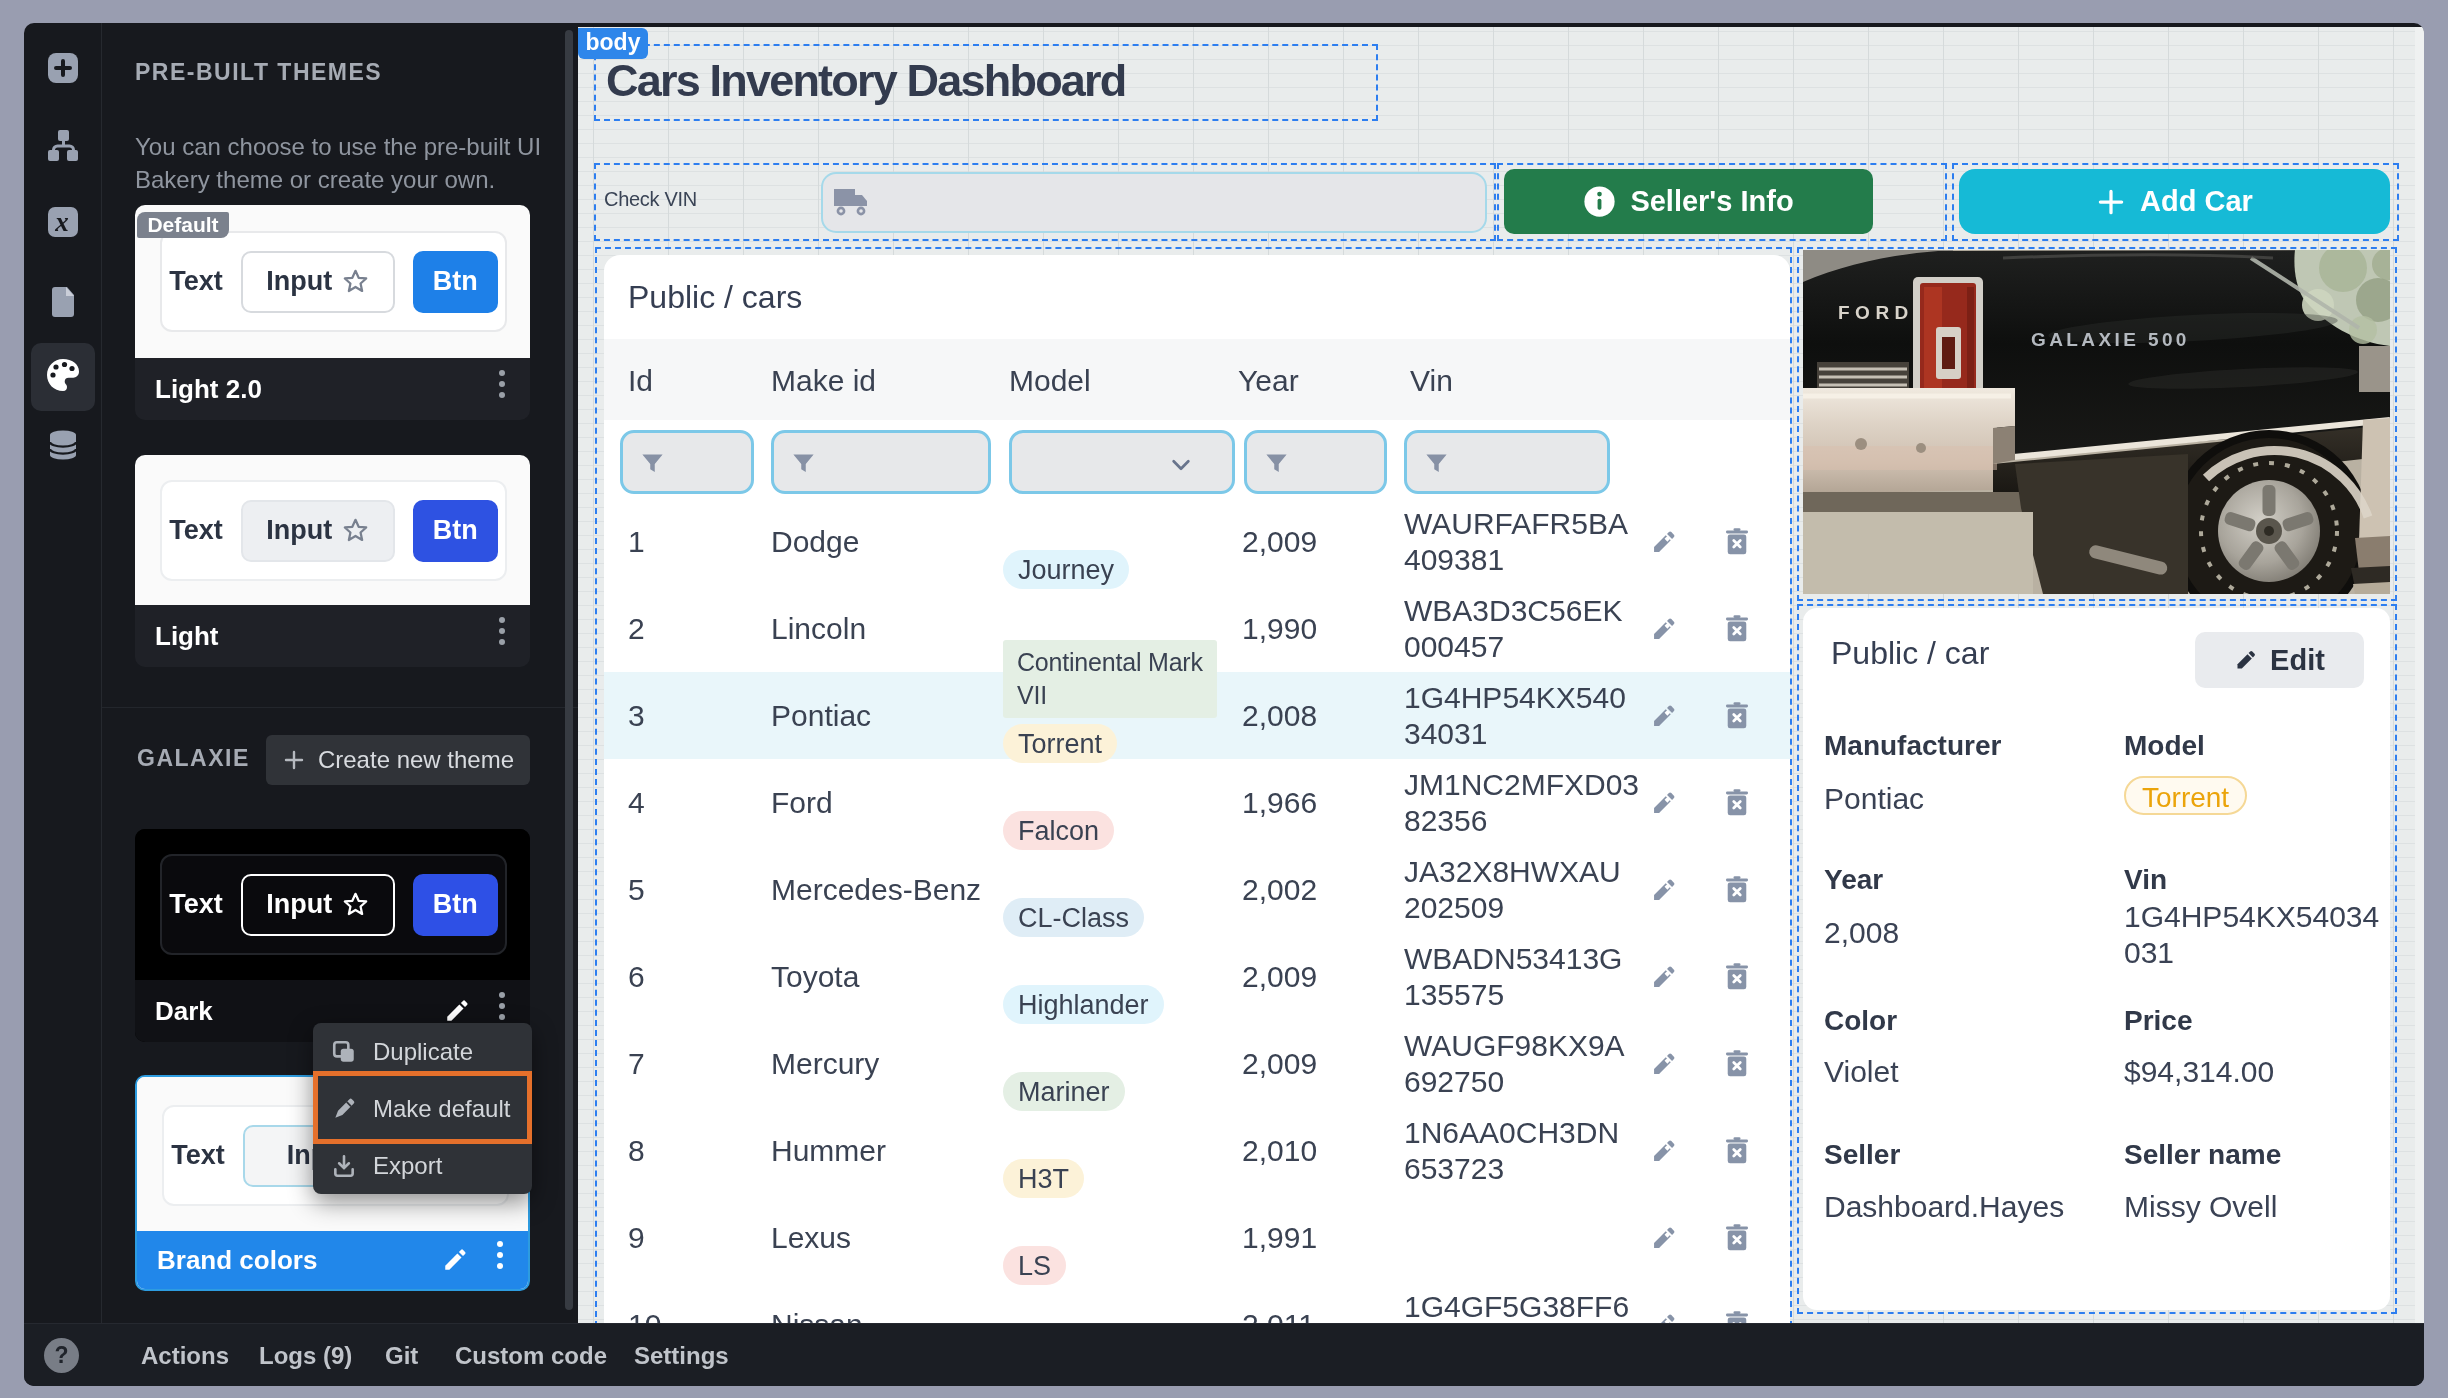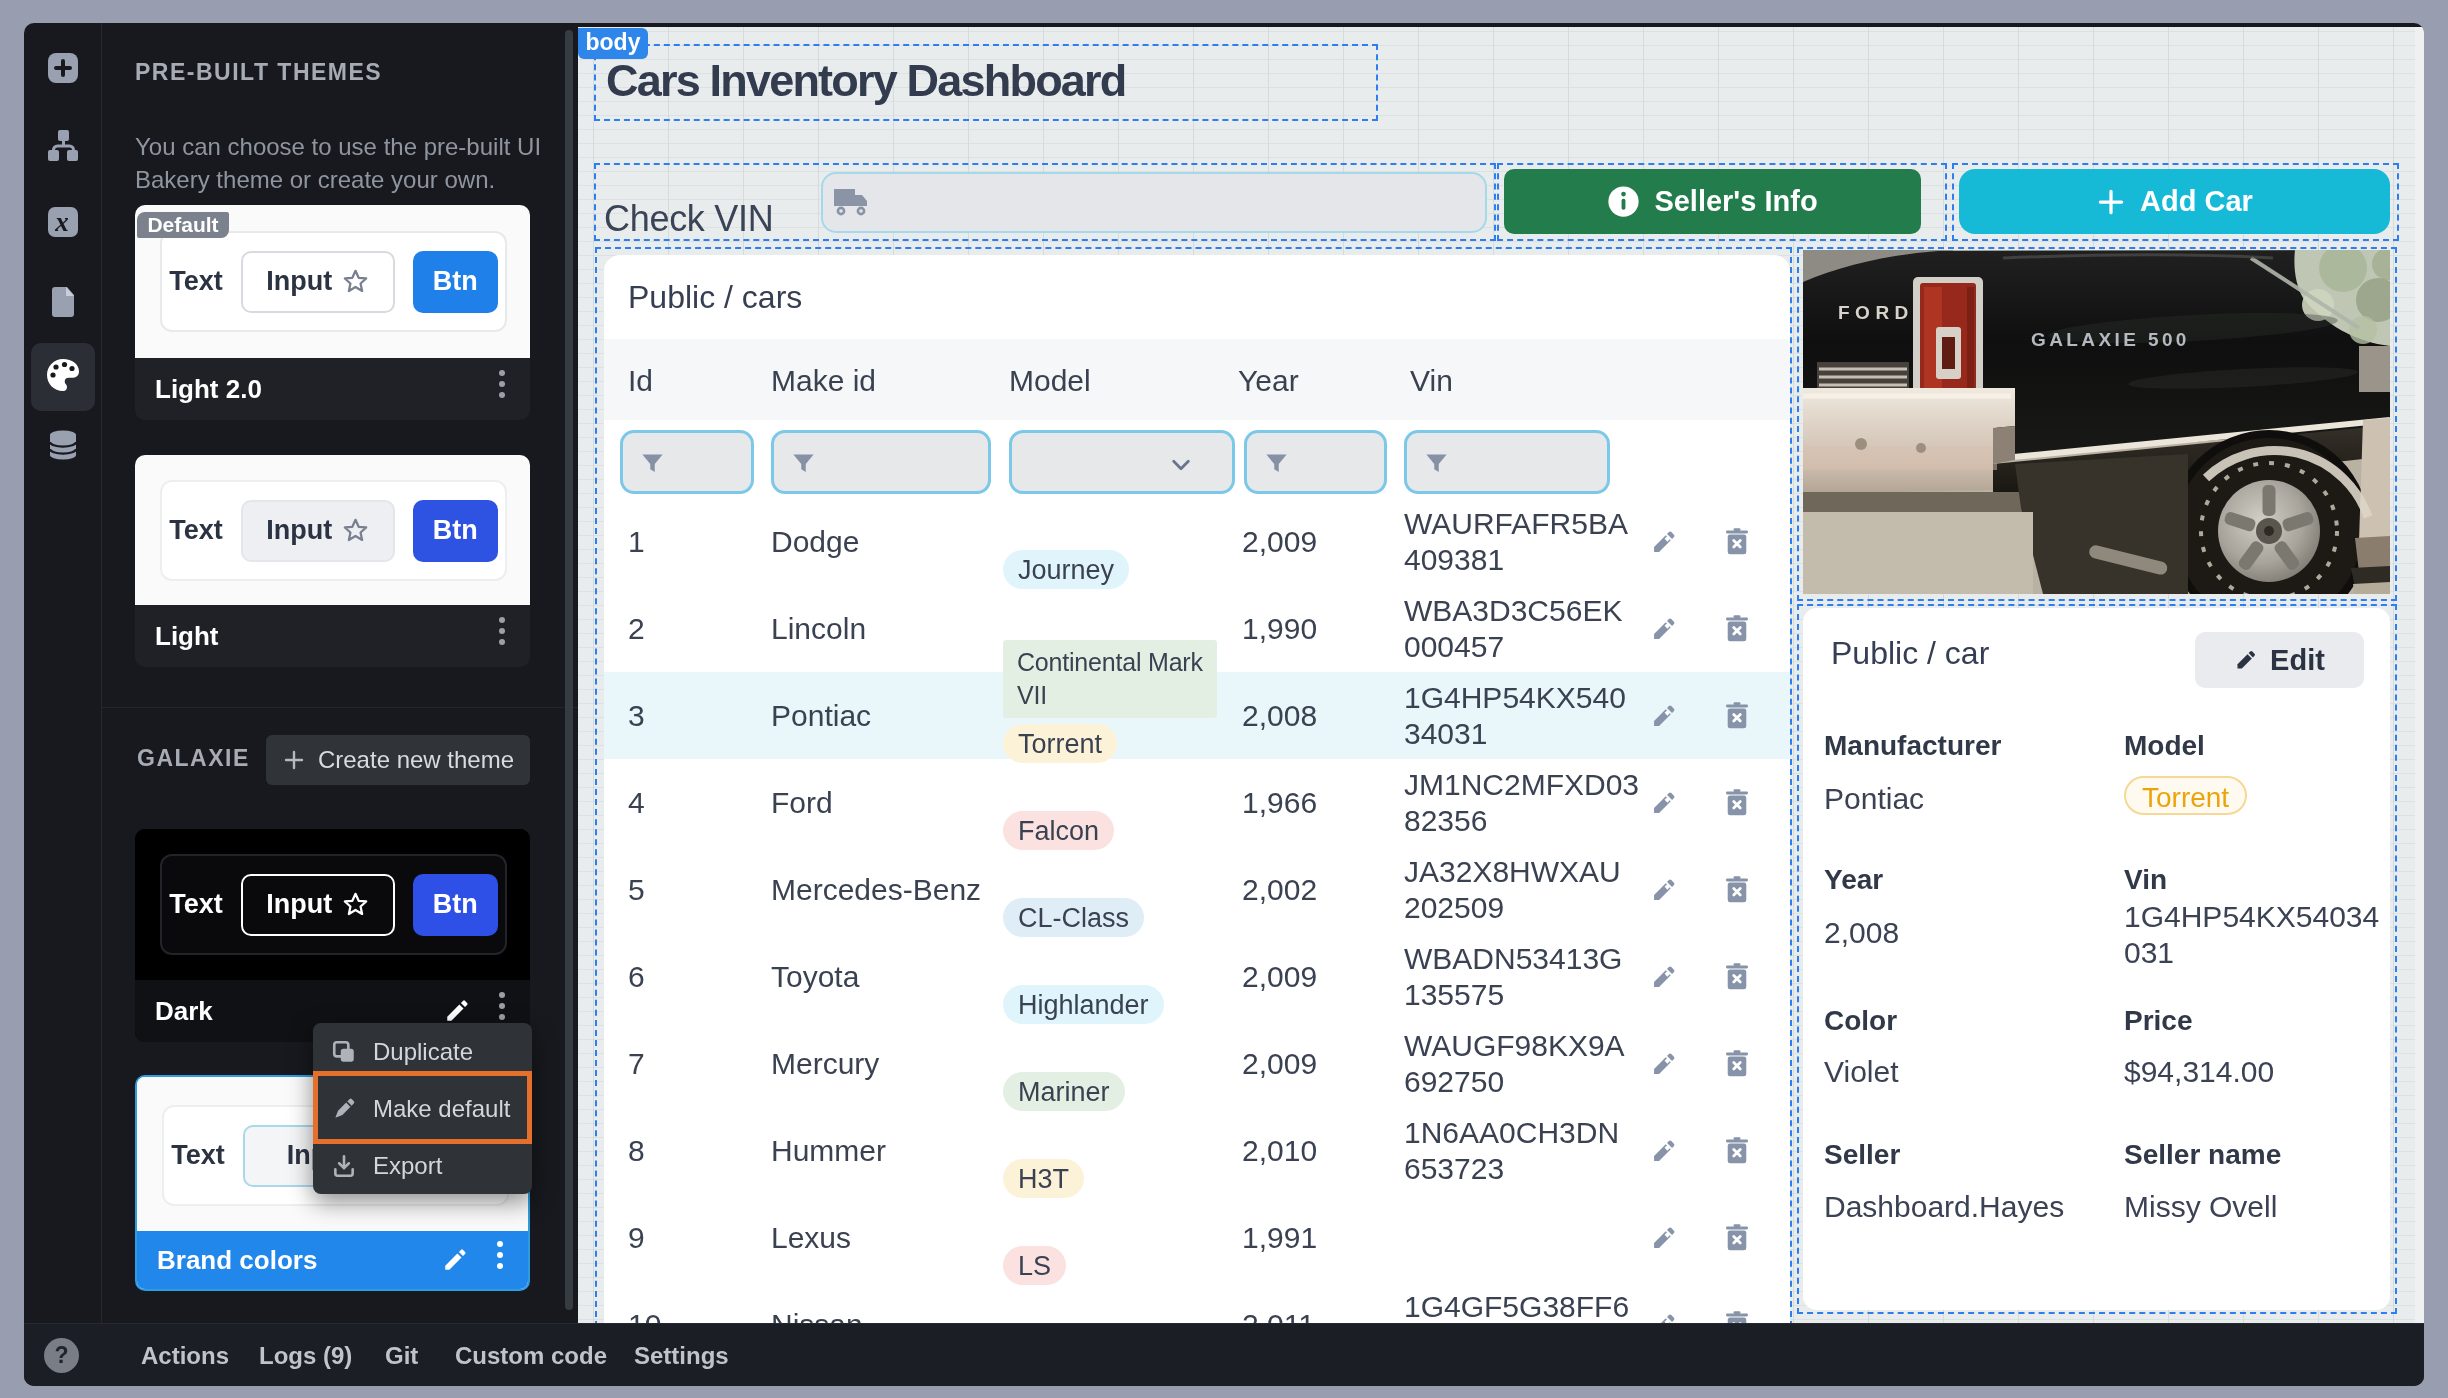--- a/index.html
+++ b/index.html
@@ -35,21 +35,21 @@
   #canvas { position:absolute; left:554px; top:4px; width:1846px; height:1296px; background-color:#e9ecec;
     background-image:
       repeating-linear-gradient(to right, #d5dadb 0 1px, transparent 1px 75px),
       repeating-linear-gradient(to bottom, #dde1e2 0 1px, transparent 1px 14px);
     background-position: 15px 0, 0 4px;
     overflow:hidden; }
   #cscroll { position:absolute; right:0; top:0; width:9px; height:1296px; background:#eff1f1; }
   .sel { position:absolute; border:2px dashed #2d7ef0; }
   #bodytab { position:absolute; left:0; top:1px; width:70px; height:31px; background:#2e86ea; border-radius:0 6px 6px 6px; color:#fff; font-size:23px; font-weight:bold; text-align:center; line-height:29px; z-index:5; }
   #title { position:absolute; left:28px; top:28px; font-size:45px; font-weight:bold; color:#333b4e; letter-spacing:-1.8px; }
-  #checkvin-label { position:absolute; left:26px; top:171px; font-size:36px; letter-spacing:-0.3px; color:#3a4456; }
+  #checkvin-label { position:absolute; left:26px; top:161px; font-size:20px; letter-spacing:-0.3px; color:#3a4456; }
   #vininput { position:absolute; left:243px; top:145px; width:666px; height:61px; background:#e5e6e9; border:2px solid #a5d9ea; border-radius:15px; }
   .gbtn { position:absolute; top:142px; height:65px; border-radius:10px; display:flex; align-items:center; justify-content:center; gap:14px; color:#fff; font-size:29px; font-weight:bold; }
   
   #tcard { position:absolute; left:26px; top:228px; width:1186px; height:1068px; background:#fff; border-radius:16px 16px 0 0; overflow:hidden; }
   
   #photo { position:absolute; left:1225px; top:223px; width:587px; height:344px; }
   #dcard { position:absolute; left:1225px; top:581px; width:587px; height:702px; background:#fff; border-radius:14px; }
   
   .th { position:absolute; top:109px; font-size:30px; color:#3a4252; }
   .fbox { position:absolute; top:175px; height:64px; background:#e7e8ea; border:3px solid #7cc8e8; border-radius:14px; }
@@ -232,21 +232,21 @@
           <path d="M2 2 h21 v17 h-21 z" fill="#8b93a7"></path>
           <path d="M23 8 h7 l5 6 v5 h-12 z" fill="#8b93a7"></path>
           <circle cx="9" cy="24" r="4.4" fill="#8b93a7"></circle>
           <circle cx="9" cy="24" r="1.8" fill="#e5e6e9"></circle>
           <circle cx="29" cy="24" r="4.4" fill="#8b93a7"></circle>
           <circle cx="29" cy="24" r="1.8" fill="#e5e6e9"></circle>
         </svg>
     </div>
 
     <div class="sel" style="left:919px;top:136px;width:450px;height:78px"></div>
-    <div class="gbtn" style="left:926px;width:417px;background:#237c4b">
+    <div class="gbtn" style="left:926px;width:369px;background:#237c4b">
       <svg width="33" height="33" viewBox="0 0 24 24">
           <circle cx="12" cy="12" r="11" fill="#fff"></circle>
           <rect x="10.6" y="10" width="2.8" height="8" rx="1.2" fill="#237c4b"></rect>
           <circle cx="12" cy="6.6" r="1.7" fill="#237c4b"></circle>
         </svg>
       Seller's Info
     </div>
 
     <div class="sel" style="left:1374px;top:136px;width:447px;height:78px"></div>
     <div class="gbtn" style="left:1381px;width:431px;background:#16bad6;border-radius:16px">

